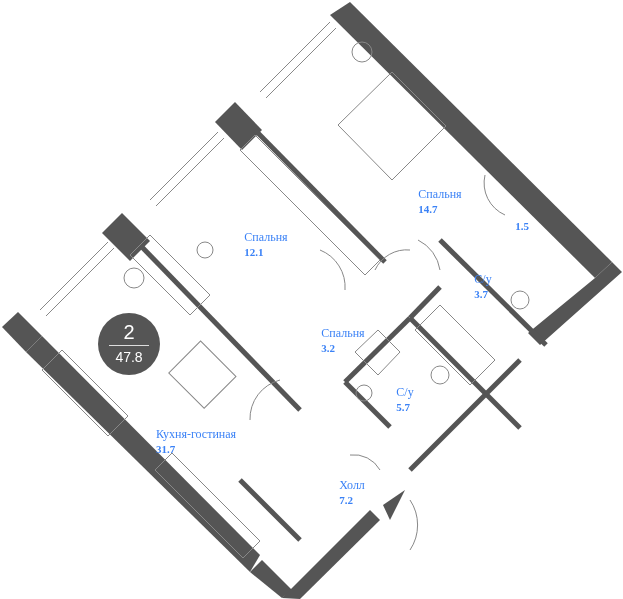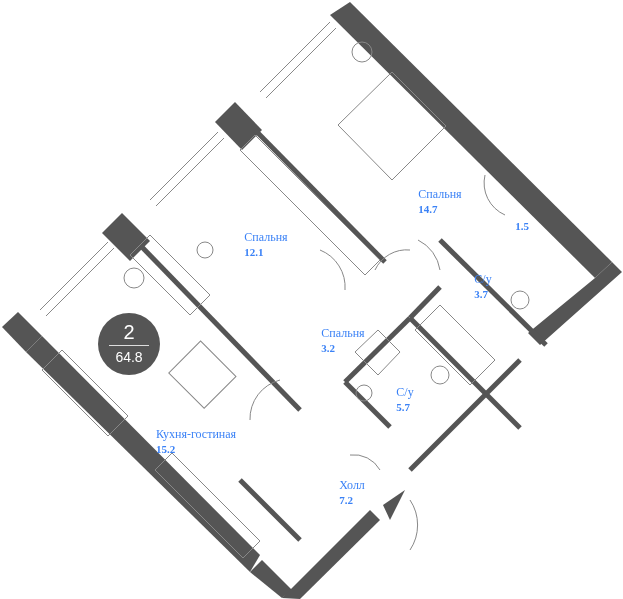--- a/index.html
+++ b/index.html
@@ -77,21 +77,21 @@
     <path d="M280 380 A40 40 0 0 0 250 420"></path>
     <path d="M350 455 A30 30 0 0 1 380 470"></path>
     <path d="M410 500 A45 45 0 0 1 410 550"></path>
   </g>
   <polygon points="383,505 405,490 390,520" fill="#555555"></polygon>
 </svg>
 
 <div class="badge">
   <span class="rooms">2</span>
   <span class="line"></span>
-  <span class="total">64.8</span>
+  <span class="total">47.8</span>
 </div>
 
 <div class="label" style="left:266px;top:230px;">
   <span class="name">Спальня</span>
   <span class="area">12.1</span>
 </div>
 <div class="label" style="left:440px;top:187px;">
   <span class="name">Спальня</span>
   <span class="area">14.7</span>
 </div>
@@ -105,18 +105,18 @@
 <div class="label" style="left:343px;top:326px;">
   <span class="name">Спальня</span>
   <span class="area">3.2</span>
 </div>
 <div class="label" style="left:405px;top:385px;">
   <span class="name">С/у</span>
   <span class="area">5.7</span>
 </div>
 <div class="label" style="left:196px;top:427px;">
   <span class="name">Кухня-гостиная</span>
-  <span class="area">15.2</span>
+  <span class="area">31.7</span>
 </div>
 <div class="label" style="left:352px;top:478px;">
   <span class="name">Холл</span>
   <span class="area">7.2</span>
 </div>
 
 </body></html>

